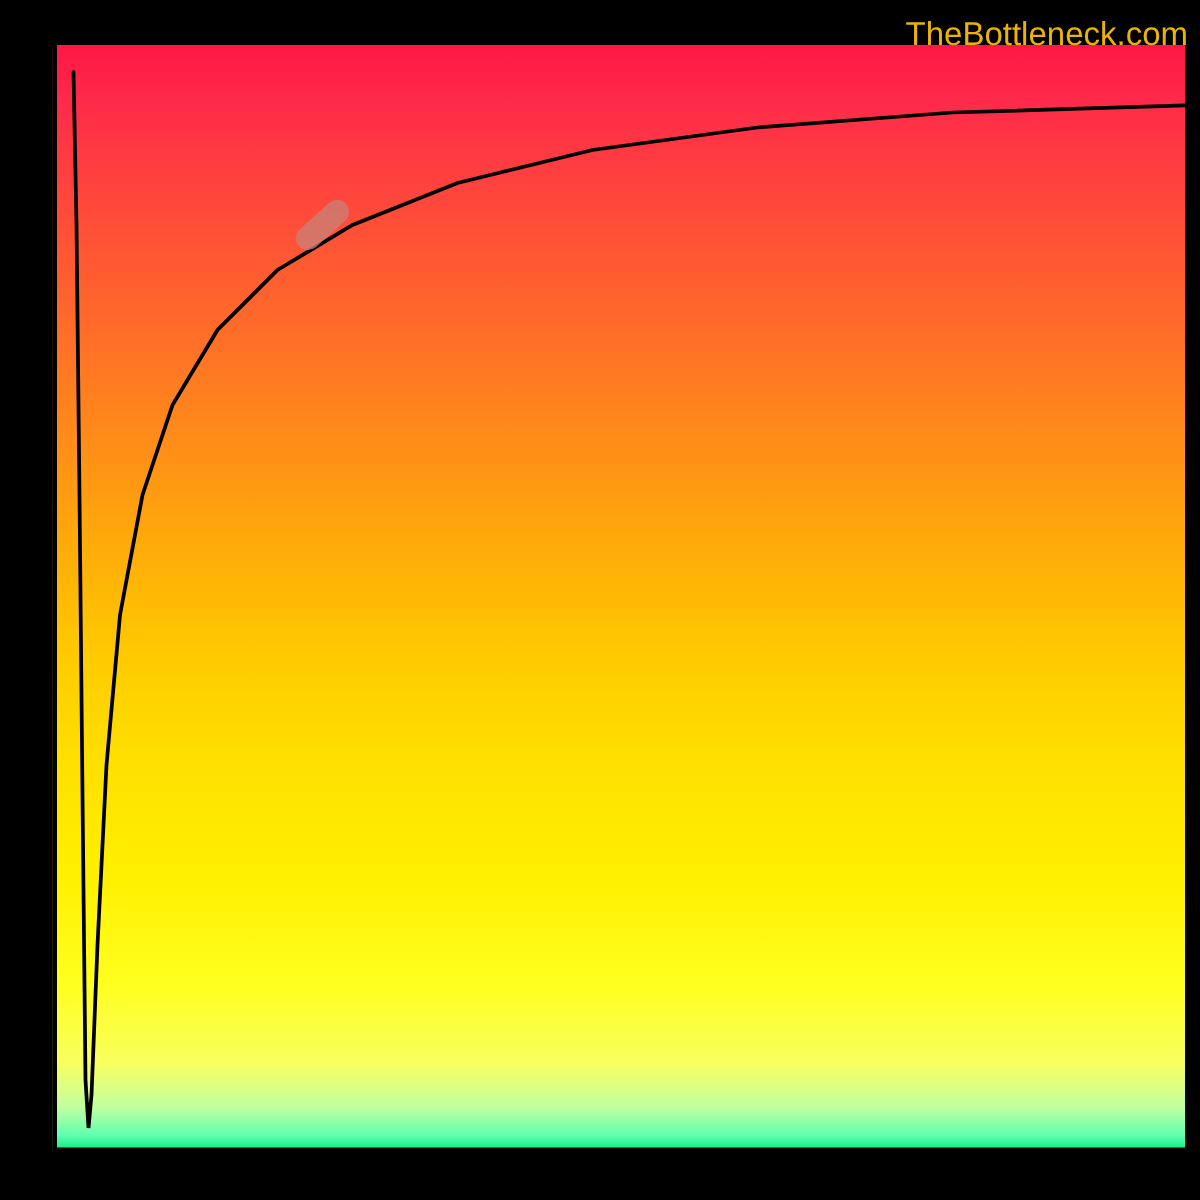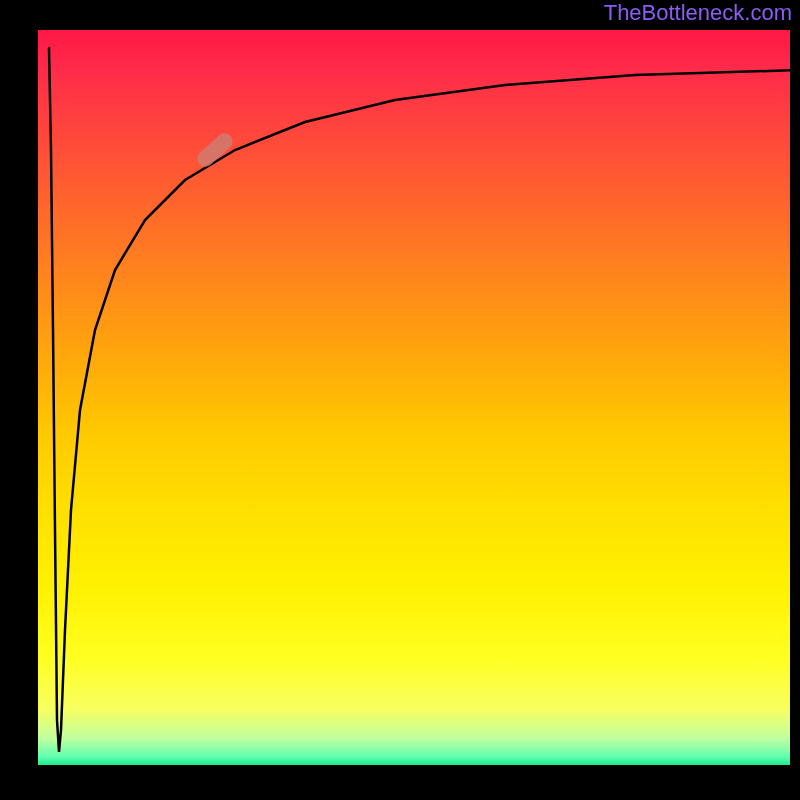--- a/index.html
+++ b/index.html
@@ -57,23 +57,23 @@
   .curve-svg {
     position: absolute;
     left: 0;
     top: 0;
     width: 100%;
     height: 100%;
   }
   .watermark {
     position: absolute;
     right: 8px;
-    top: 0;
+    top: 10px;
     font-size: 22px;
-    color: #8b5cf6;
+    color: #eab308;
     font-weight: 500;
   }
   .marker {
     position: absolute;
     width: 42px;
     height: 16px;
     background: rgba(200,130,120,0.75);
     border-radius: 8px;
     transform-origin: center;
   }

